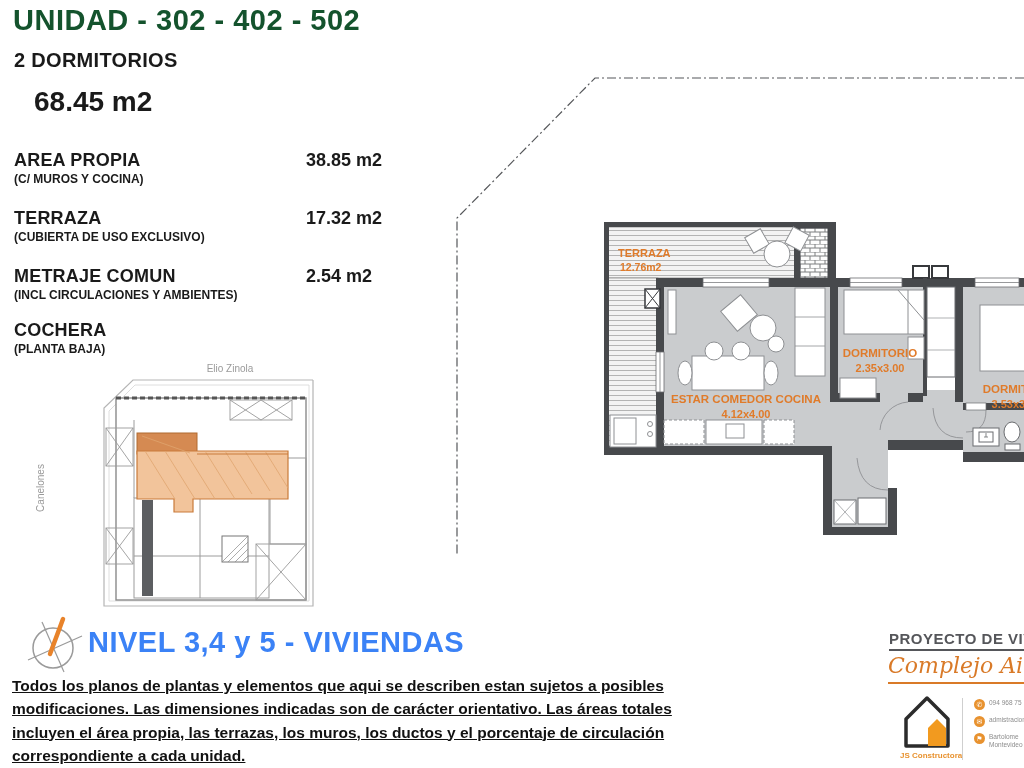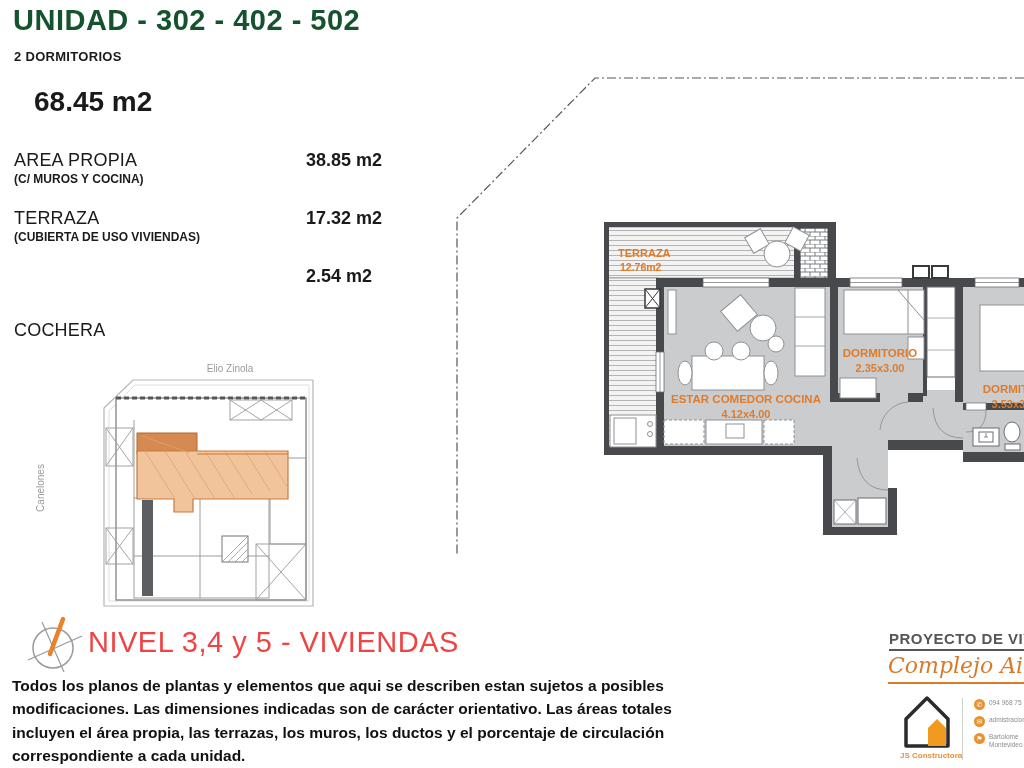--- a/index.html
+++ b/index.html
@@ -1,29 +1,29 @@
 <!DOCTYPE html>
 <html><head>
 <meta charset="utf-8">
 <style>
   html,body{margin:0;padding:0;}
   body{width:1024px;height:768px;position:relative;overflow:hidden;background:#ffffff;
        font-family:"Liberation Sans",sans-serif;color:#1a1a1a;}
   .abs{position:absolute;}
   
   .title{left:13px;top:4px;font-size:29px;font-weight:bold;color:#14532d;letter-spacing:.5px;}
-  .subtitle{left:14px;top:49px;font-size:13px;font-weight:bold;letter-spacing:.3px;text-align:center;}
+  .subtitle{left:14px;top:49px;font-size:20px;font-weight:bold;letter-spacing:.3px;text-align:center;}
   .total{left:13px;top:86px;font-size:28px;font-weight:bold;margin-left:21px;}
   .area-row{left:14px;width:400px;}
-  .area-row .lbl{font-size:18px;font-weight:normal;letter-spacing:.2px;}
+  .area-row .lbl{font-size:18px;font-weight:bold;letter-spacing:.2px;}
   .area-row .note{font-size:12px;font-weight:bold;margin-top:1px;}
   .area-row .val{position:absolute;left:292px;top:0;font-size:18px;font-weight:bold;}
   
-  .level-title{left:88px;top:626px;font-size:29px;font-weight:normal;color:#ef4444;letter-spacing:.5px;}
-  .disclaimer{left:12px;top:674px;width:692px;font-size:15.5px;font-weight:bold;line-height:1.5;color:#111;}
+  .level-title{left:88px;top:626px;font-size:29px;font-weight:bold;color:#3b82f6;letter-spacing:.5px;}
+  .disclaimer{left:12px;top:674px;width:692px;font-size:15.5px;font-weight:bold;line-height:1.5;color:#111;text-decoration:underline;}
   
   .proj-label{left:889px;top:630px;width:200px;font-size:15px;font-weight:bold;color:#55565a;
               letter-spacing:.5px;white-space:nowrap;border-bottom:2px solid #55565a;padding-bottom:2px;}
   .proj-name{left:888px;top:653px;width:200px;font-size:22px;font-style:italic;color:#d97a28;
              font-family:"DejaVu Serif",serif;white-space:nowrap;border-bottom:2px solid #d97a28;padding-bottom:4px;}
   .builder-name{left:890px;top:751px;width:80px;font-size:8px;font-weight:bold;color:#e8922f;white-space:nowrap;margin-left:10px;}
   .contact-col{left:974px;top:699px;width:60px;}
   .contact-row{display:flex;align-items:flex-start;margin-bottom:6px;}
   .cicon{width:11px;height:11px;border-radius:50%;background:#e8922f;color:#fff;font-size:7px;
          line-height:11px;text-align:center;flex:0 0 11px;margin-right:4px;}
@@ -41,28 +41,31 @@
 <div class="abs subtitle">2 DORMITORIOS</div>
 <div class="abs total">68.45 m2</div>
 
 <div class="abs area-row" style="top:150px;">
   <div class="lbl">AREA PROPIA</div>
   <div class="note">(C/ MUROS Y COCINA)</div>
   <div class="val">38.85 m2</div>
 </div>
 <div class="abs area-row" style="top:208px;">
   <div class="lbl">TERRAZA</div>
-  <div class="note">(CUBIERTA DE USO VIVIENDAS)</div>
+  <div class="note">(CUBIERTA DE USO EXCLUSIVO)</div>
   <div class="val">17.32 m2</div>
 </div>
 <div class="abs area-row" style="top:266px;">
+  <div class="lbl">METRAJE COMUN</div>
+  <div class="note">(INCL CIRCULACIONES Y AMBIENTES)</div>
   <div class="val">2.54 m2</div>
 </div>
 <div class="abs area-row" style="top:320px;">
   <div class="lbl">COCHERA</div>
+  <div class="note">(PLANTA BAJA)</div>
   <div class="val"></div>
 </div>
 
 <svg class="abs" style="left:30px;top:358px;" width="330" height="270" viewBox="0 0 330 270">
 
   <text x="200" y="14" font-size="10" text-anchor="middle" class="street">Elio Zinola</text>
   <text x="14" y="130" font-size="10" text-anchor="middle" class="street" transform="rotate(-90 14 130)">Canelones</text>
 
   <polyline points="283,22 103,22 74,50 74,248 283,248 283,22" fill="none" stroke="#b5b5b5" stroke-width="1.2"></polyline>
   <polyline points="279,27 105,27 79,53 79,243 279,243 279,27" fill="none" stroke="#d6d6d6" stroke-width="0.8"></polyline>

